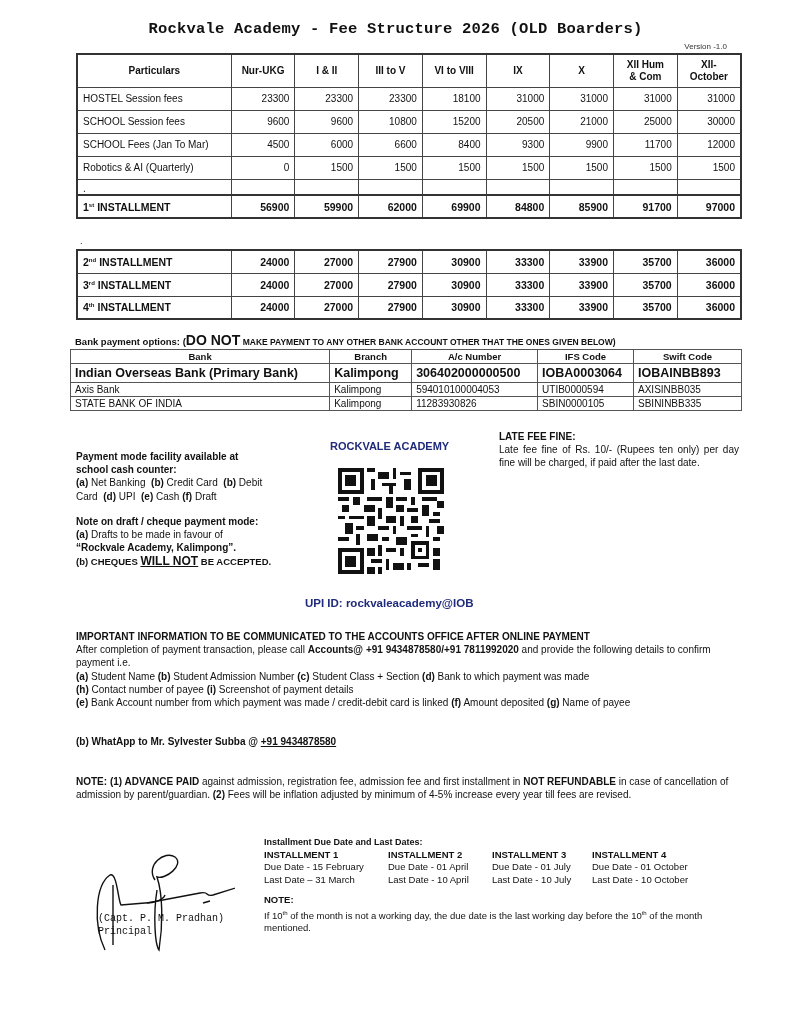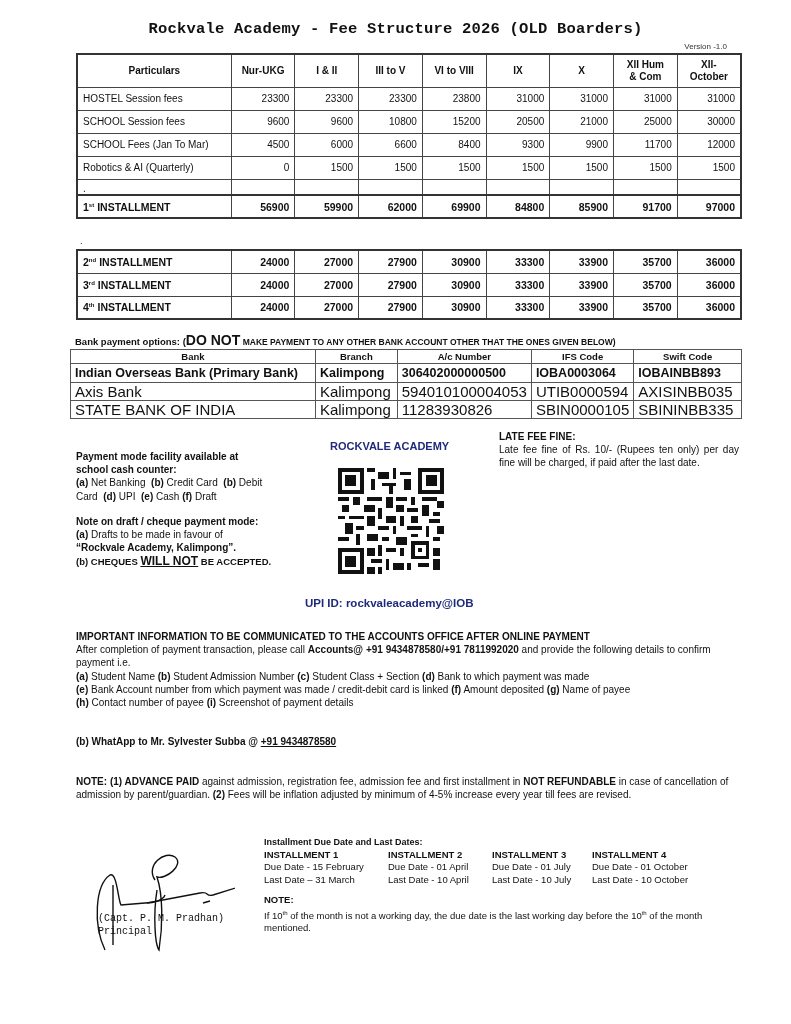--- a/index.html
+++ b/index.html
@@ -11,21 +11,21 @@
   .fee td,.fee th{border:1px solid #444;font-size:10px;padding:0 5px;}
   .fee th{font-weight:bold;text-align:center;font-size:10px;line-height:12px;}
   .fee td.num{text-align:right;}
   .fee td.lbl{text-align:left;}
   .fee tr.bold td{font-weight:bold;font-size:10.5px;}
   .fee{border:2px solid #333;}
   sup{font-size:6px;}
   .dot{font-size:9px;}
   .bankhead{left:75px;top:332px;font-size:9.5px;font-weight:bold;}
   .bankhead .big{font-size:14px;}
-  .bank td{border:1px solid #555;font-size:15px;padding:0 4px;height:13px;}
+  .bank td{border:1px solid #555;font-size:10px;padding:0 4px;height:13px;}
   .bank tr.hdr td{text-align:center;font-weight:bold;font-size:9.5px;}
   .bank tr.primary td{font-weight:bold;font-size:12.5px;height:18px;}
   .bank{border:1.5px solid #444;}
   .block{font-size:10px;line-height:13.2px;}
   .b{font-weight:bold;}
   .u{text-decoration:underline;}
   .qrtitle{color:#1f2a7a;font-weight:bold;font-size:11px;}
   .upi{color:#1f2a7a;font-weight:bold;font-size:11.5px;}
   .qr{left:338px;top:468px;width:106px;height:106px;}
   .sched{font-size:9.5px;line-height:12.5px;}
@@ -61,21 +61,21 @@
     <th><span>XII Hum</span><br><span>&amp; Com</span></th>
     <th><span>XII-</span><br><span>October</span></th>
   </tr>
   </tbody>
     <tbody id="fee-rows">
       <tr style="height: 23px;">
         <td class="lbl">HOSTEL Session fees</td>
         <td class="num">23300</td>
         <td class="num">23300</td>
         <td class="num">23300</td>
-        <td class="num">23800</td>
+        <td class="num">18100</td>
         <td class="num">31000</td>
         <td class="num">31000</td>
         <td class="num">31000</td>
         <td class="num">31000</td>
       </tr>
       <tr style="height: 23px;">
         <td class="lbl">SCHOOL Session fees</td>
         <td class="num">9600</td>
         <td class="num">9600</td>
         <td class="num">10800</td>
@@ -318,22 +318,22 @@
 
 <div class="abs block" style="left:499px;top:430px;width:240px;text-align:justify;">
   <div class="b">LATE FEE FINE:</div>
   <div>Late fee fine of Rs. 10/- (Rupees ten only) per day fine will be charged, if paid after the last date.</div>
 </div>
 
 <div class="abs block" style="left:76px;top:630px;width:670px;">
   <div class="b">IMPORTANT INFORMATION TO BE COMMUNICATED TO THE ACCOUNTS OFFICE AFTER ONLINE PAYMENT</div>
   <div><span>After completion of payment transaction, please call </span><span class="b">Accounts@ +91 9434878580/+91 7811992020</span><span> and provide the following details to confirm payment i.e.</span></div>
   <div id="imp-line1" style="white-space: pre-wrap;"><span class="b">(a)</span><span> Student Name </span><span class="b">(b)</span><span> Student Admission Number </span><span class="b">(c)</span><span> Student Class + Section </span><span class="b">(d)</span><span> Bank to which payment was made</span></div>
+  <div id="imp-line3" style="white-space: pre-wrap;"><span class="b">(h)</span><span> Contact number of payee </span><span class="b">(i)</span><span> Screenshot of payment details</span></div>
   <div id="imp-line2" style="white-space: pre-wrap;"><span class="b">(e)</span><span> Bank Account number from which payment was made / credit-debit card is linked </span><span class="b">(f)</span><span> Amount deposited </span><span class="b">(g)</span><span> Name of payee</span></div>
-  <div id="imp-line3" style="white-space: pre-wrap;"><span class="b">(h)</span><span> Contact number of payee </span><span class="b">(i)</span><span> Screenshot of payment details</span></div>
 </div>
 
 <div class="abs block" style="left:76px;top:735px;width:670px;">
   <div><span class="b">(b) WhatApp to Mr. Sylvester Subba @ </span><span class="b u">+91 9434878580</span></div>
 </div>
 
 <div class="abs block" style="left:76px;top:775px;width:668px;">
   <span class="b">NOTE:  (1) ADVANCE PAID</span><span> against admission, registration fee, admission fee and first installment in </span><span class="b">NOT REFUNDABLE</span><span> in case of cancellation of admission by parent/guardian. </span><span class="b">(2)</span><span> Fees will be inflation adjusted by minimum of 4-5% increase every year till fees are revised.</span>
 </div>
 

